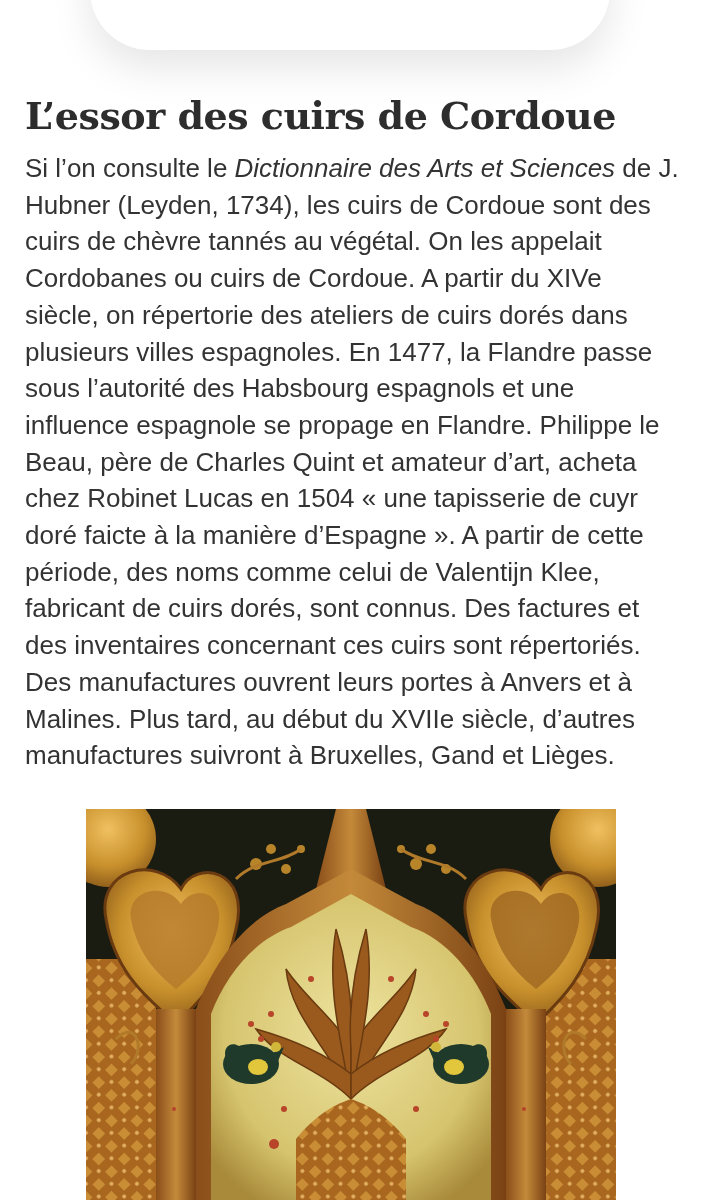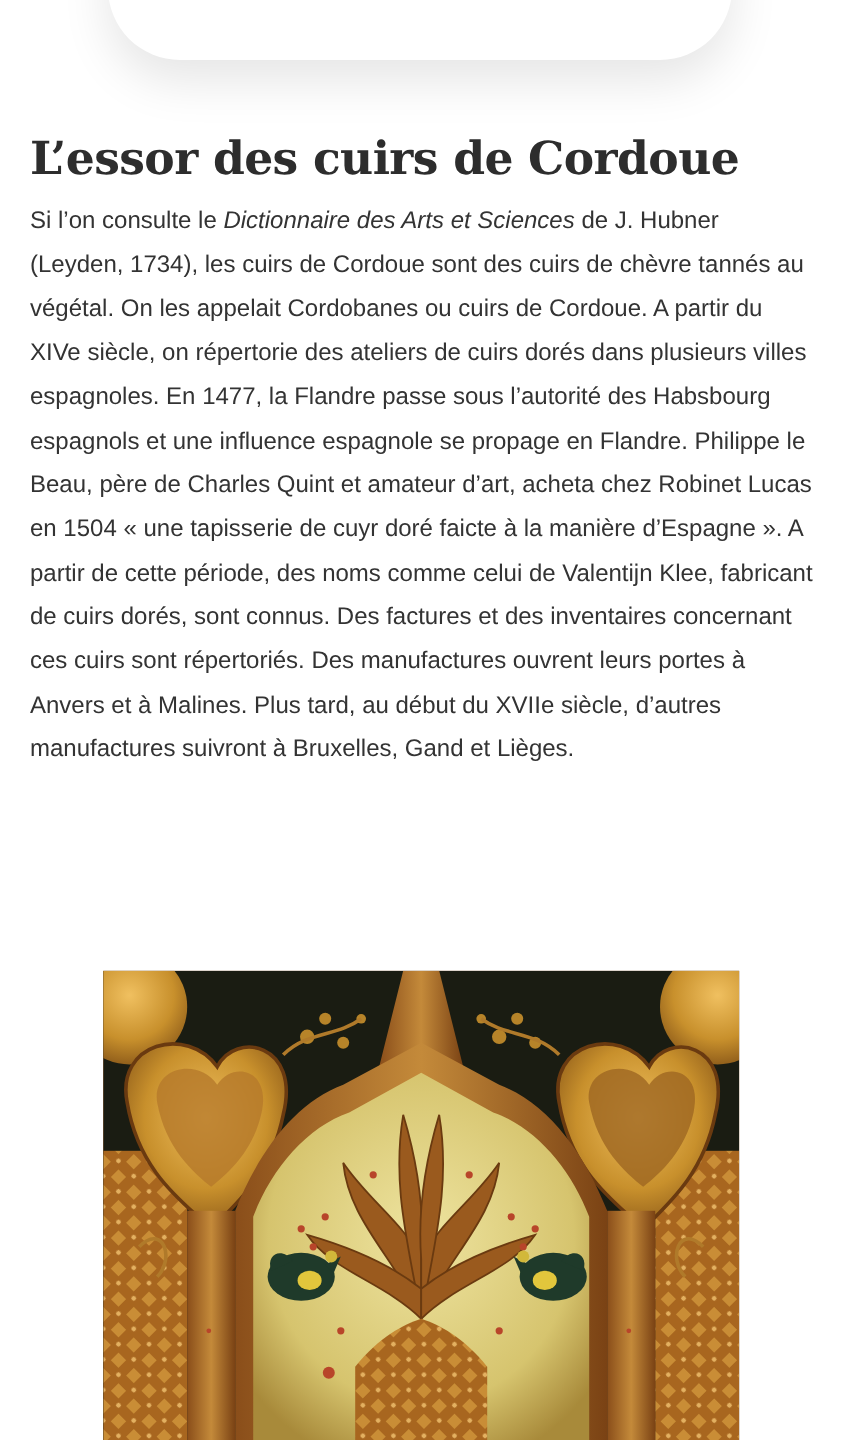--- a/index.html
+++ b/index.html
@@ -22,35 +22,34 @@
       height: 110px;
       border-radius: 0 0 60px 60px;
       background: transparent;
       box-shadow: 0 18px 40px rgba(0,0,0,0.10);
     }
     .article {
       position: absolute;
       left: 25px;
       top: 92px;
       width: 660px;
-      margin-top: 16px;
     }
     .article-title {
       margin: 0;
       font-family: "DejaVu Serif", "Liberation Serif", serif;
       font-weight: bold;
       font-size: 38px;
       line-height: 48px;
       letter-spacing: -0.5px;
       color: #2d2d2d;
     }
     .article-body {
       margin: 10px 0 0 0;
       font-family: "Liberation Sans", "DejaVu Sans", sans-serif;
-      font-size: 20px;
+      font-size: 26px;
       line-height: 36.7px;
       color: #333333;
       width: 655px;
     }
     .article-body em {
       font-style: italic;
     }
     .figure {
       position: absolute;
       left: 86px;

